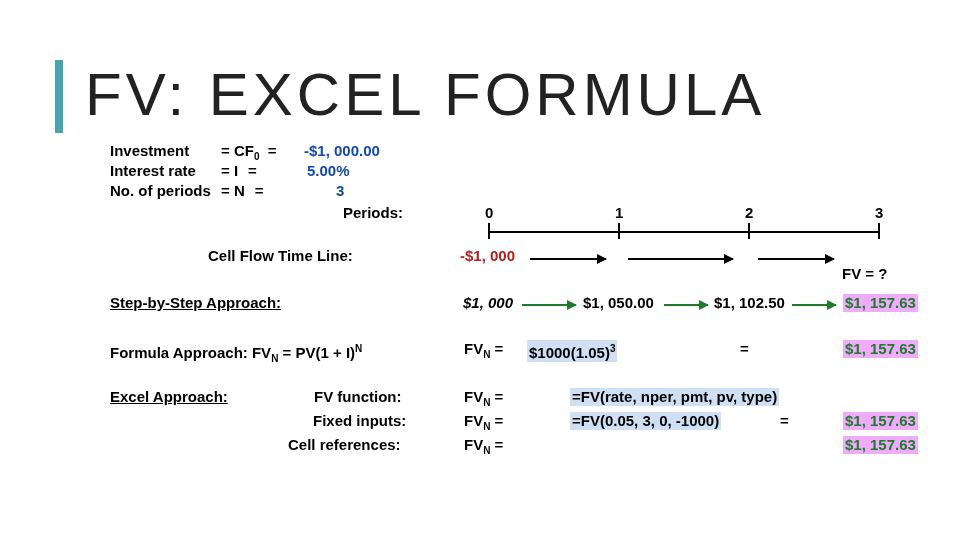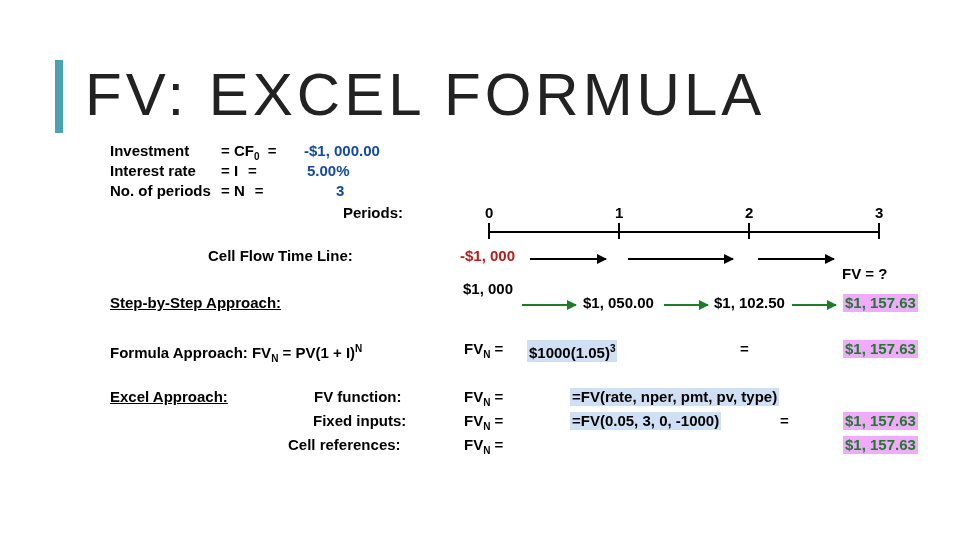--- a/index.html
+++ b/index.html
@@ -109,21 +109,21 @@
 
   <div class="abs bold" style="left:208px; top:247px;">Cell Flow Time Line:</div>
   <div class="abs bold red" style="left:460px; top:247px;">-$1, 000</div>
   <div class="abs bold" style="left:842px; top:265px;">FV = ?</div>
 
   <div class="arrow" style="left:530px; top:258px; width:76px;"></div>
   <div class="arrow" style="left:628px; top:258px; width:105px;"></div>
   <div class="arrow" style="left:758px; top:258px; width:76px;"></div>
 
   <div class="abs bold underline" style="left:110px; top:294px;">Step-by-Step Approach:</div>
-  <div class="abs bold" style="left:463px; top:280px;">$1, 000</div>
+  <div class="abs bold" style="left:463px; top:294px;font-style:italic;">$1, 000</div>
   <div class="abs bold" style="left:583px; top:294px;">$1, 050.00</div>
   <div class="abs bold" style="left:714px; top:294px;">$1, 102.50</div>
   <div class="abs bold green hl-green" style="left:843px; top:294px; padding:0 2px;">$1, 157.63</div>
 
   <div class="arrow green" style="left:522px; top:304px; width:54px;"></div>
   <div class="arrow green" style="left:664px; top:304px; width:44px;"></div>
   <div class="arrow green" style="left:792px; top:304px; width:44px;"></div>
 
   <div class="abs bold" style="left:110px; top:340px;">
     <span>Formula Approach: FV</span><span class="sub">N</span><span> = PV(1 + I)</span><span class="sup">N</span>

